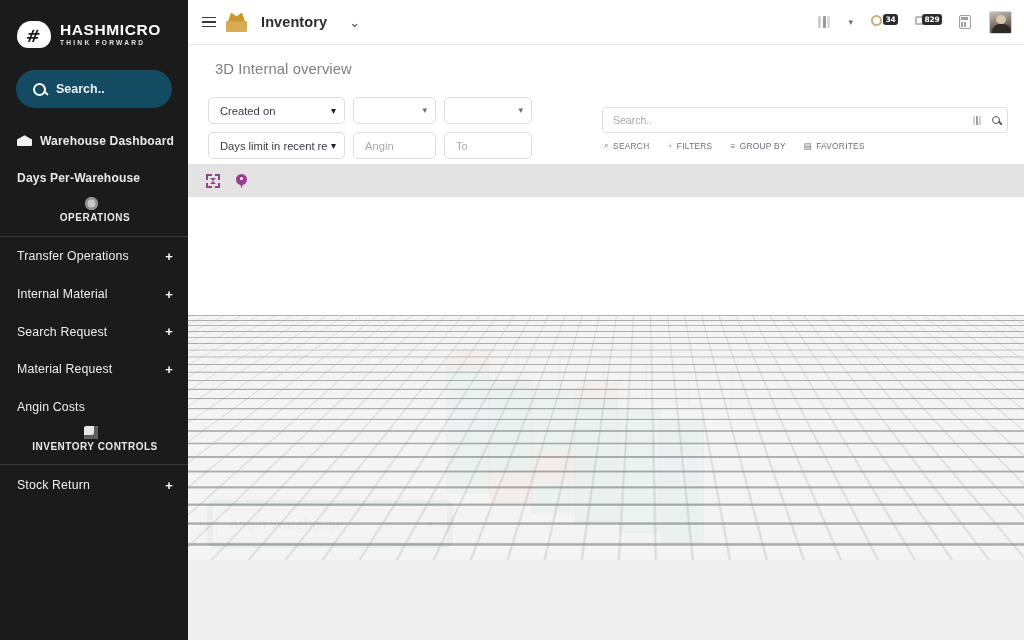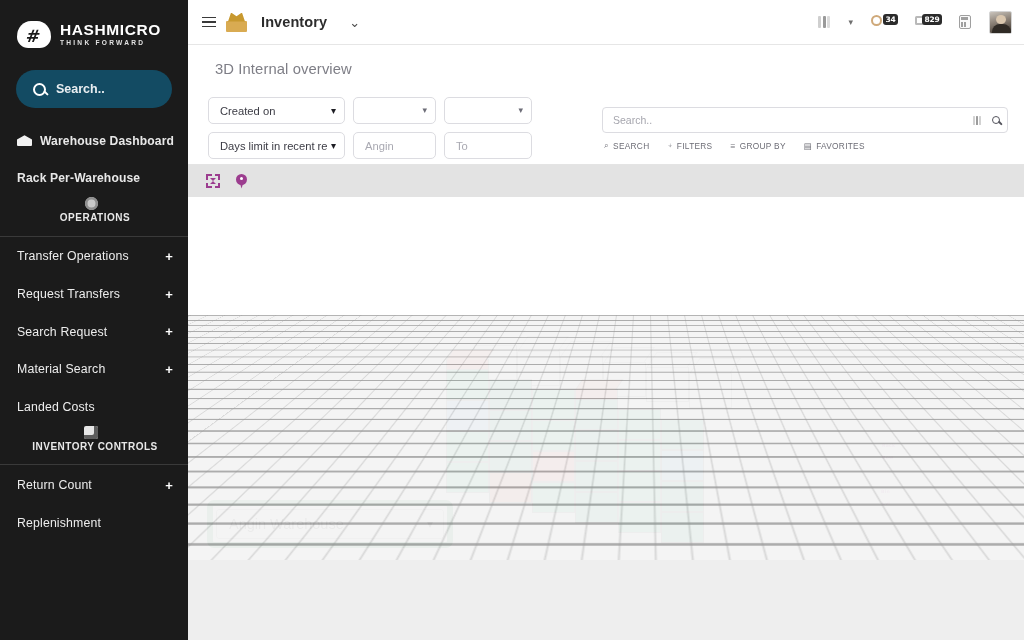--- a/index.html
+++ b/index.html
@@ -390,62 +390,59 @@
     </div>
 
     <nav class="nav">
       <div class="nav-item plain">
         <span class="ico">
             <i class="ic-wh"></i>
           </span>
         <span class="label">Warehouse Dashboard</span>
       </div>
       <div class="nav-item plain">
-        <span class="label">Rack Per-Warehouse</span>
+        <span class="label">Days Per-Warehouse</span>
       </div>
       <div class="nav-item section">
         <span class="ico">
             <i class="ic-ops"></i>
           </span>
         <span class="label">OPERATIONS</span>
       </div>
       <div class="nav-divider"></div>
 
       <div class="nav-item sub">
         <span class="label">Transfer Operations</span>
         <span class="plus">+</span>
       </div>
       <div class="nav-item sub">
-        <span class="label">Request Transfers</span>
+        <span class="label">Internal Material</span>
         <span class="plus">+</span>
       </div>
       <div class="nav-item sub">
         <span class="label">Search Request</span>
         <span class="plus">+</span>
       </div>
       <div class="nav-item sub">
-        <span class="label">Material Search</span>
+        <span class="label">Material Request</span>
         <span class="plus">+</span>
       </div>
       <div class="nav-item sub">
-        <span class="label">Landed Costs</span>
+        <span class="label">Angin Costs</span>
       </div>
       <div class="nav-item section">
         <span class="ico">
             <i class="ic-ctrl"></i>
           </span>
         <span class="label">INVENTORY CONTROLS</span>
       </div>
       <div class="nav-divider"></div>
       <div class="nav-item sub">
-        <span class="label">Return Count</span>
+        <span class="label">Stock Return</span>
         <span class="plus">+</span>
-      </div>
-      <div class="nav-item sub">
-        <span class="label">Replenishment</span>
       </div>
     </nav>
   </aside>
 
   <section id="main">
 
     <header class="topbar">
       <div class="burger">
           <i></i>
           <i></i>

